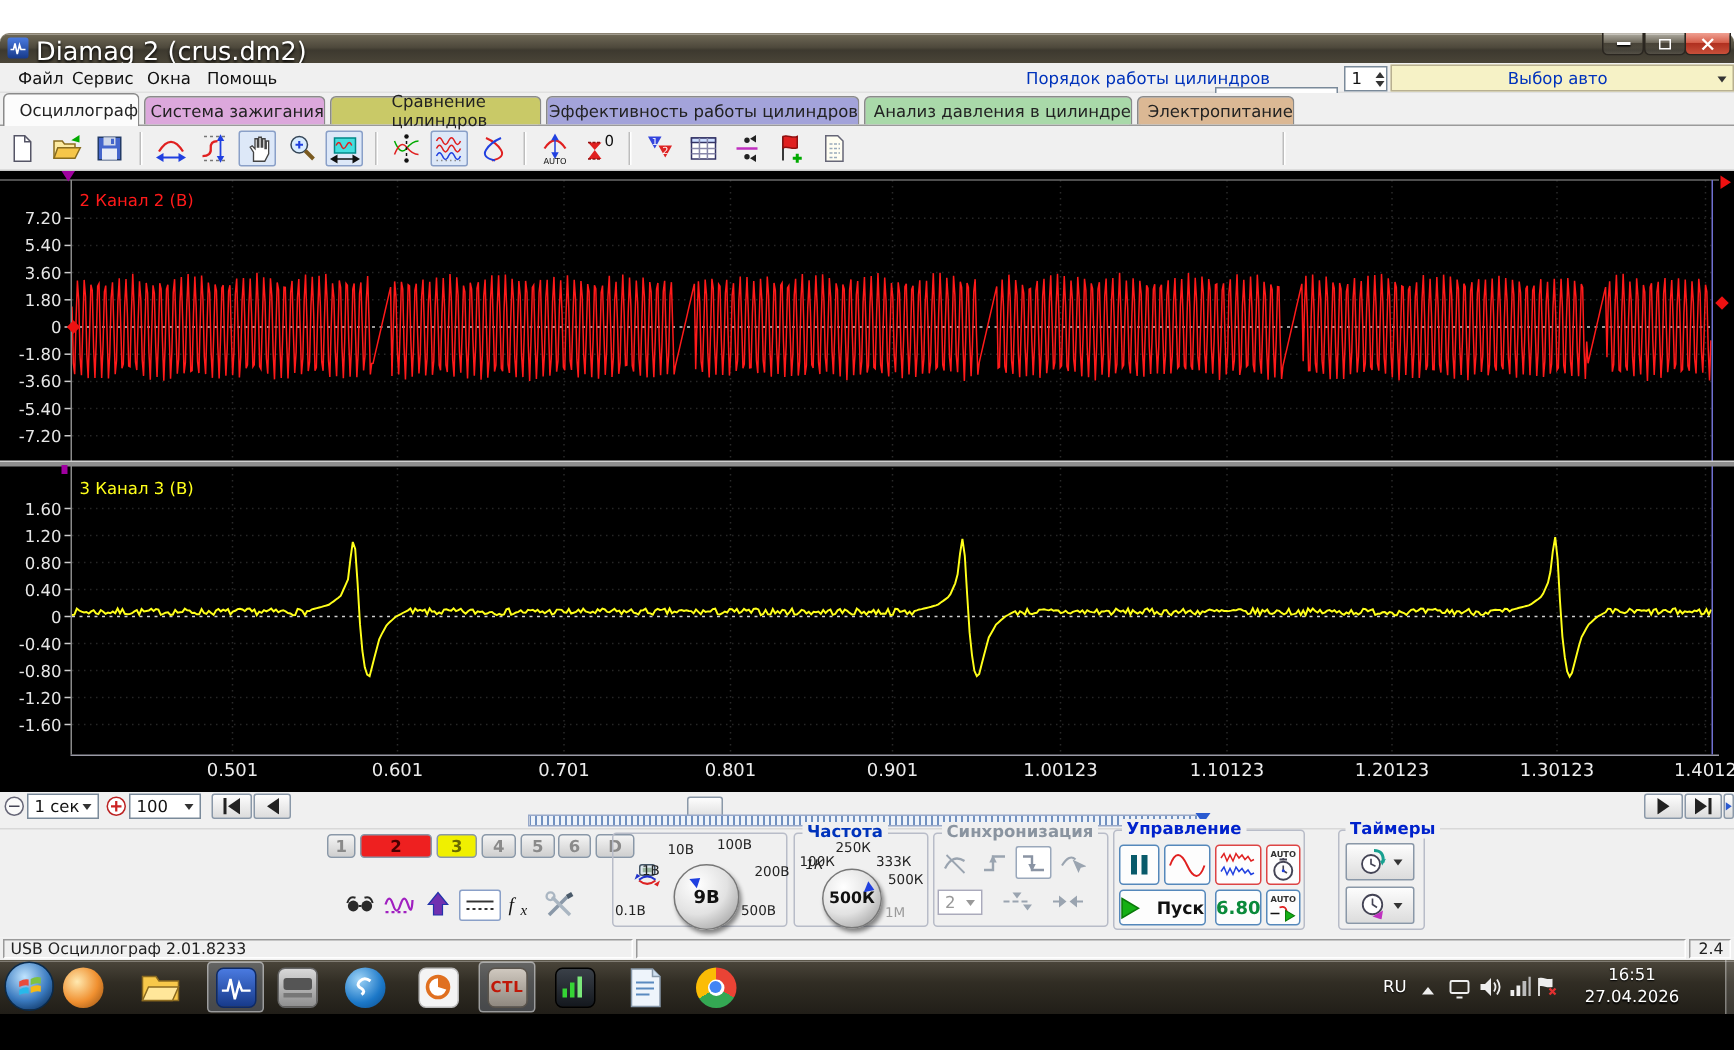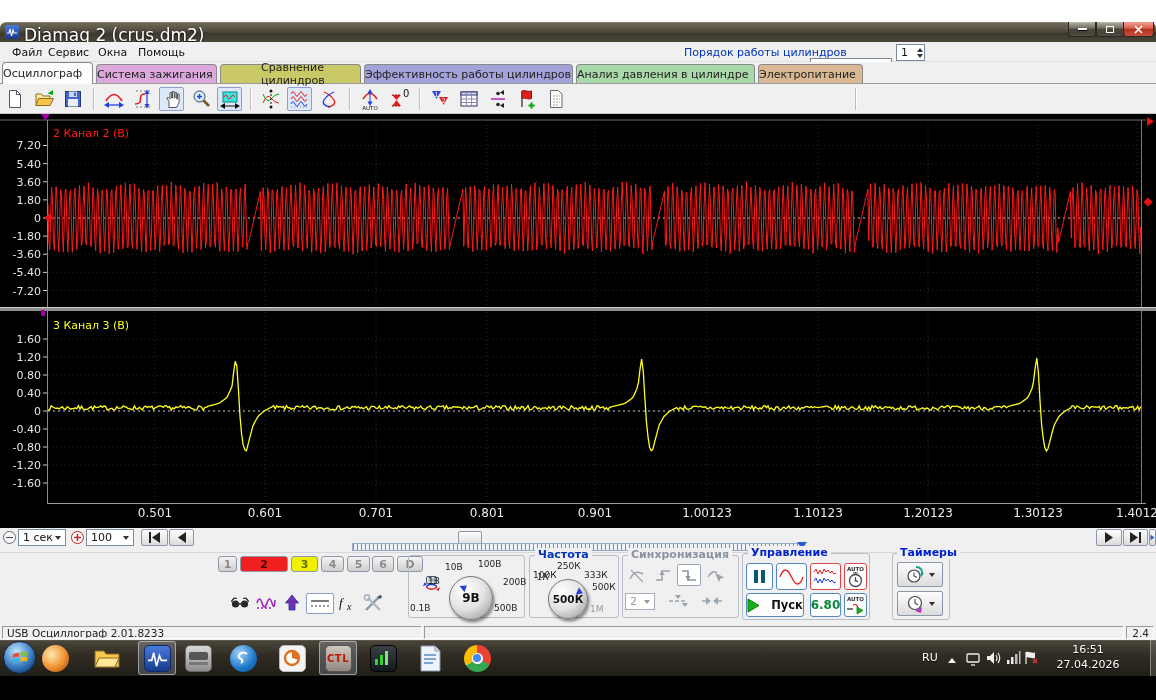--- a/index.html
+++ b/index.html
@@ -19,21 +19,21 @@
   
   .menubar{left:0;top:42px;width:1156px;height:20px;background:#f0f0f0;border-bottom:1px solid #e0e0e0;box-sizing:border-box;}
   .menu-item{top:45px;font-size:11px;color:#111;padding:1px 4px;}
   .blue-label{color:#0033bb;font-size:11px;}
   .combo{background:#fff;border:1px solid #7a8a9a;box-sizing:border-box;font-size:11px;display:flex;align-items:center;padding:0 4px;color:#111;}
   .arr{width:0;height:0;border:3.5px solid transparent;border-top:4.5px solid #333;margin-left:auto;position:relative;top:2px;}
   
   .tabrow{left:0;top:62px;width:1156px;height:22px;background:#f0f0f0;}
   .tabline{left:0;top:83px;width:1156px;height:1px;background:#9a9a9a;}
   .tab{position:absolute;top:64px;height:19px;border:1px solid #8a8a8a;border-bottom:none;border-radius:4px 4px 0 0;
-    box-sizing:border-box;display:flex;align-items:center;justify-content:flex-start;font-size:11px;color:#222;z-index:1;}
+    box-sizing:border-box;display:flex;align-items:center;justify-content:flex-end;font-size:11px;color:#222;z-index:1;}
   .tab.active{top:62px;height:22px;background:#fcfcfc;z-index:3;}
   
   .toolbar{left:0;top:84px;width:1156px;height:30px;background:#f0f0f0;border-bottom:1px solid #c8c8c8;box-sizing:border-box;}
   .tbtn{position:absolute;top:87px;width:25px;height:24px;display:flex;align-items:center;justify-content:center;border:1px solid transparent;border-radius:2px;box-sizing:border-box;}
   .tbtn.pressed{border:1px solid #8aa0c8;background:#dde8f8;}
   .tsep{position:absolute;top:88px;width:1px;height:22px;background:#bdbdbd;box-shadow:1px 0 0 #fff;}
   
   .plot{left:0;top:114px;width:1156px;height:414px;background:#000;}
   
   .navrow{left:0;top:528px;width:1156px;height:24px;background:#f0f0f0;}
@@ -107,20 +107,24 @@
   <div class="abs combo" style="left:810px;top:58px;width:82px;height:23px;text-align:center;">
     <span>1-3-4-2</span>
     <span class="arr"></span>
   </div>
   <div class="abs combo" style="left:896px;top:44px;width:29px;height:17px;padding-right:1px;">
     <span>1</span>
     <span style="margin-left:auto;display:flex;flex-direction:column;gap:2px;">
       <i style="width:0;height:0;border:3px solid transparent;border-bottom:4px solid #333;display:block;"></i>
       <i style="width:0;height:0;border:3px solid transparent;border-top:4px solid #333;display:block;"></i>
     </span>
+  </div>
+  <div class="abs combo" style="left:927px;top:43px;width:229px;height:18px;background:#f6f2c6;border-color:#b8b090;">
+    <span style="flex:1;text-align:center;color:#0033bb;">Выбор авто</span>
+    <span class="arr"></span>
   </div>
 
   <div class="abs tabrow"></div>
   <div class="abs tabline"></div>
   <div id="tabs-holder">
       <div class="tab active" style="left: 2px; width: 91px;">
         <span>Осциллограф</span>
       </div>
       <div class="tab" style="left: 96px; width: 121px; background: linear-gradient(rgb(220, 168, 220), rgb(220, 168, 220));">
         <span>Система зажигания</span>

